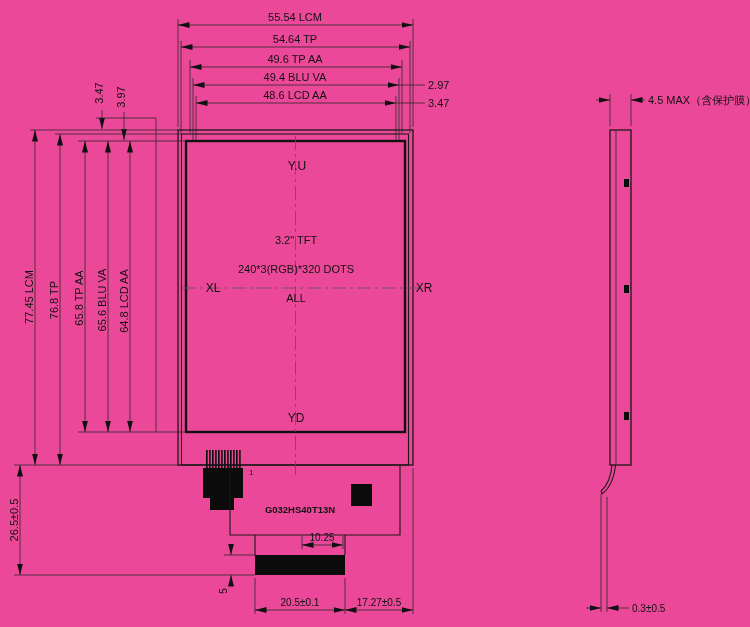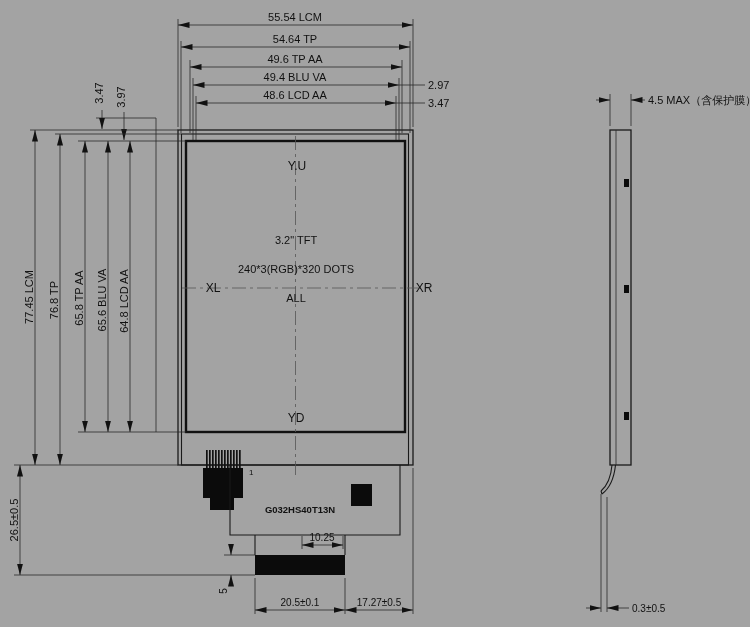--- a/index.html
+++ b/index.html
@@ -1,16 +1,16 @@
 <!DOCTYPE html>
 <html><head>
 <meta charset="utf-8">
 <style>
   html,body{margin:0;padding:0;background:#ffffff;}
-  #stage{position:relative;width:750px;height:627px;background:#a3a3a3;overflow:hidden;}
+  #stage{position:relative;width:750px;height:627px;background:#ec4899;overflow:hidden;}
   svg{display:block;}
   .ln{stroke:#1a1a1a;stroke-width:1.3;fill:none;}
   .med{stroke:#1a1a1a;stroke-width:1.1;fill:none;}
   .thick{stroke:#111;stroke-width:2.4;fill:none;}
   .thin{stroke:#2a2a2a;stroke-width:0.8;fill:none;}
   .cl{stroke:#555;stroke-width:0.8;fill:none;stroke-dasharray:14 4 3 4;}
   text{font-family:"Liberation Sans","DejaVu Sans",sans-serif;fill:#111;}
   .dim{font-size:11px;}
   .dim-s{font-size:10px;}
   .lbl{font-size:12px;}

